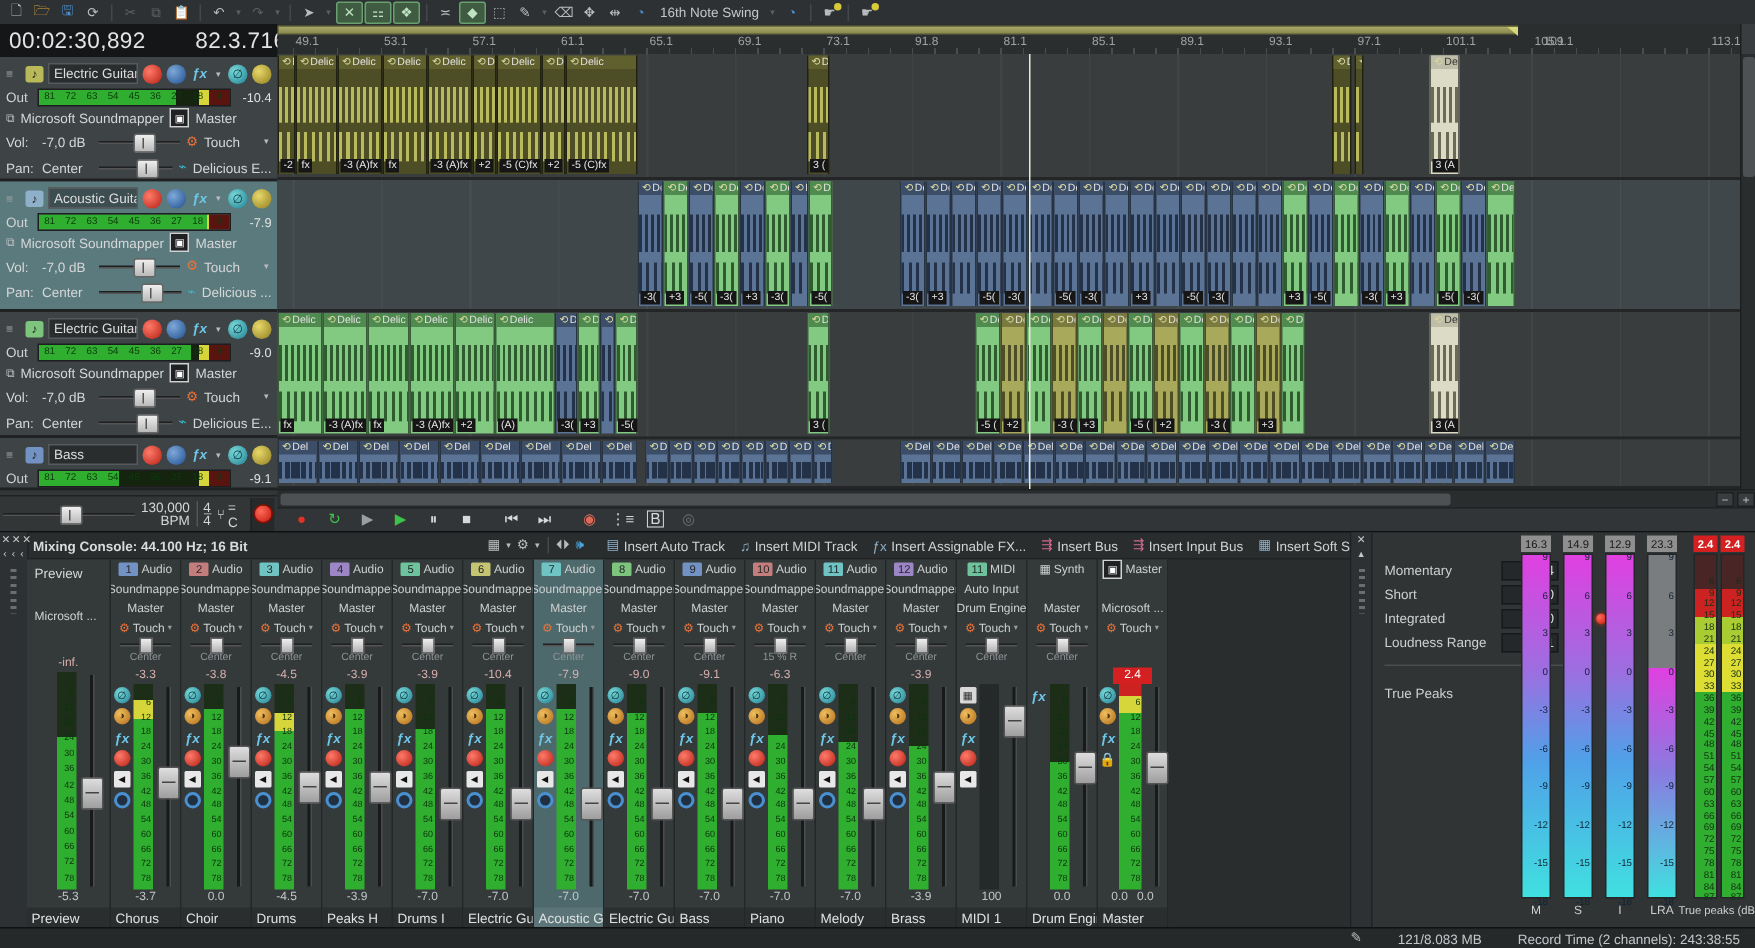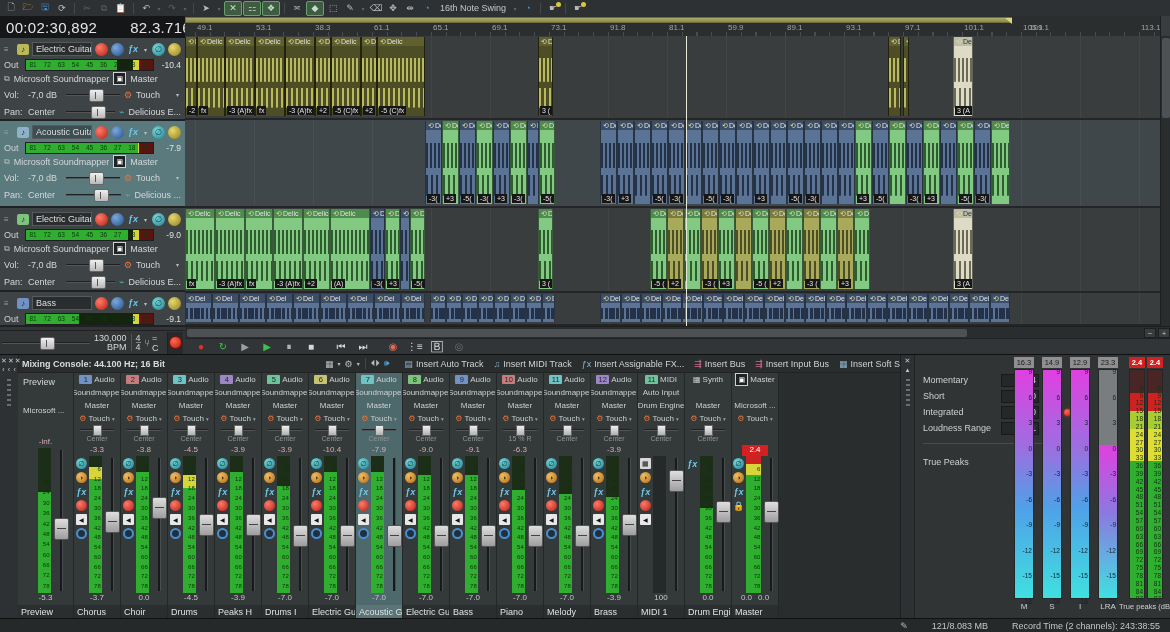--- a/index.html
+++ b/index.html
@@ -437,28 +437,28 @@
       </div>
     <div class="recbox">
         <div class="recdot"></div>
       </div>
   </div>
 
   <div id="ruler" class="abs">
       <div id="loopbar" style="width: 827px;"></div>
       <span class="rtick" style="left: 12px;">49.1</span>
       <span class="rtick" style="left: 71px;">53.1</span>
-      <span class="rtick" style="left: 130px;">38.3</span>
+      <span class="rtick" style="left: 130px;">57.1</span>
       <span class="rtick" style="left: 189px;">61.1</span>
       <span class="rtick" style="left: 248px;">65.1</span>
       <span class="rtick" style="left: 307px;">69.1</span>
       <span class="rtick" style="left: 366px;">73.1</span>
       <span class="rtick" style="left: 425px;">91.8</span>
       <span class="rtick" style="left: 484px;">81.1</span>
-      <span class="rtick" style="left: 543px;">59.9</span>
+      <span class="rtick" style="left: 543px;">85.1</span>
       <span class="rtick" style="left: 602px;">89.1</span>
       <span class="rtick" style="left: 661px;">93.1</span>
       <span class="rtick" style="left: 720px;">97.1</span>
       <span class="rtick" style="left: 779px;">101.1</span>
       <span class="rtick" style="left: 838px;">105.1</span>
       <span class="rtick" style="left: 844px;">109.1</span>
       <span class="rtick" style="left: 956px;">113.1</span>
     </div>
   <div id="rulcorner" class="abs"></div>
 

